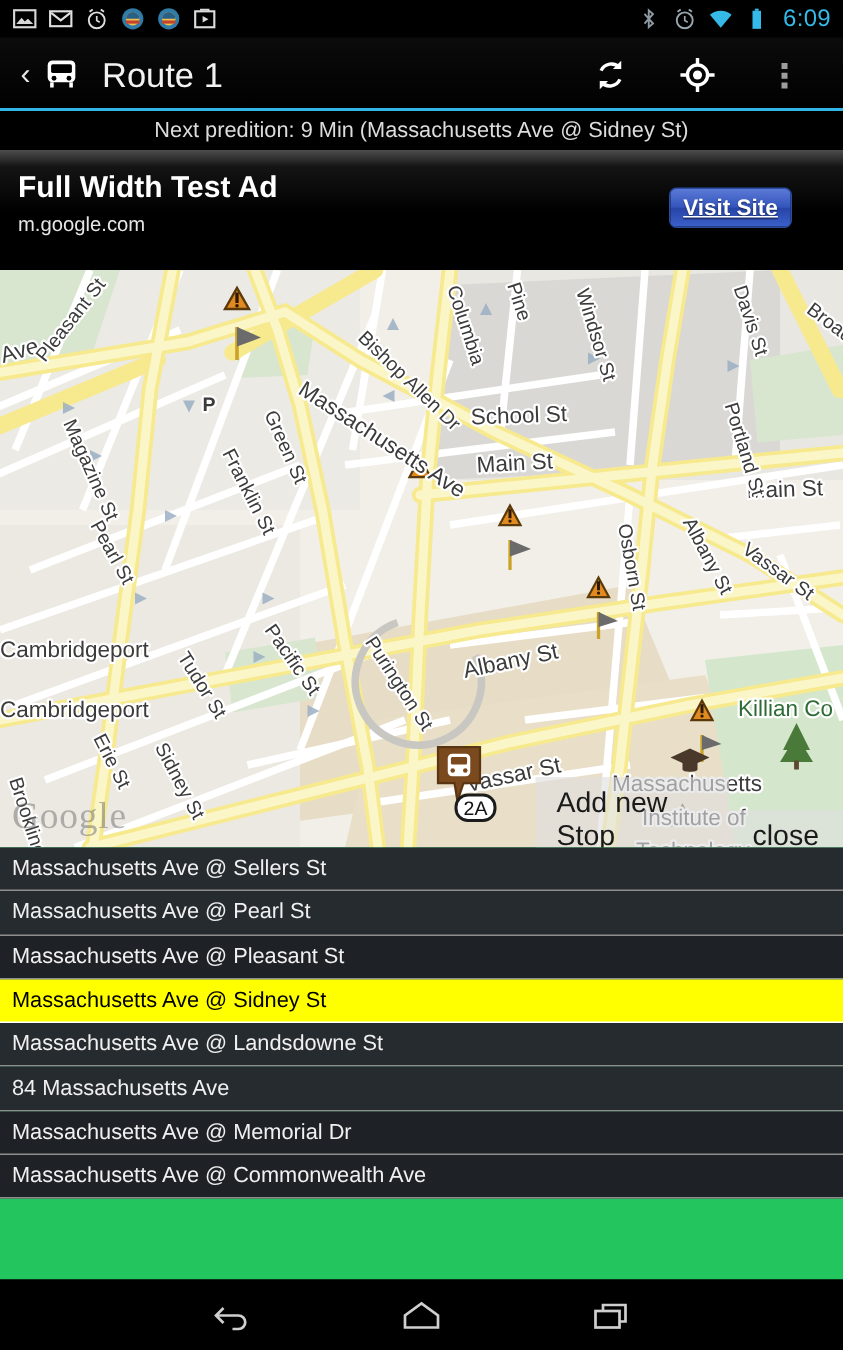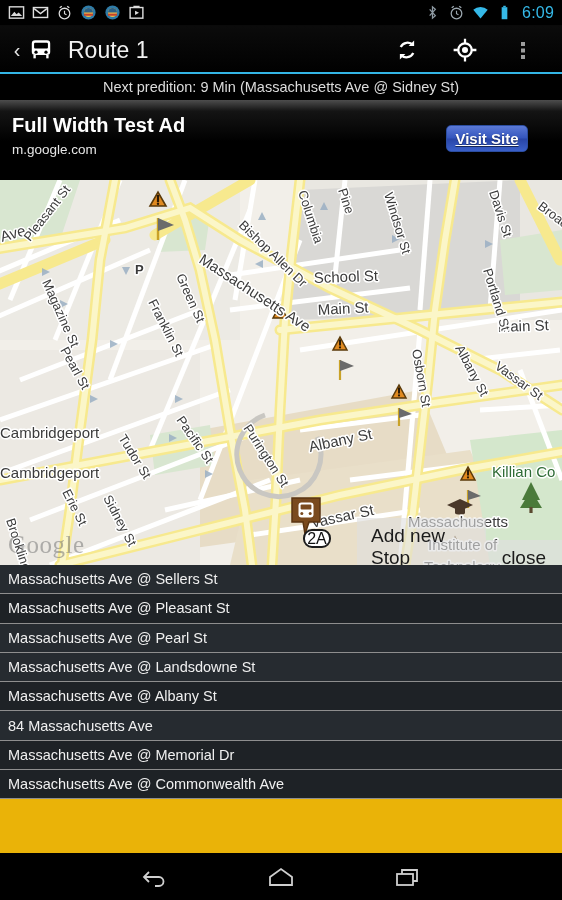--- a/index.html
+++ b/index.html
@@ -81,25 +81,25 @@
     padding:7px 14px; display:flex; align-items:center; justify-content:center;
   }
   .map-btn.close{ padding:7px 16px; }
 
   
   .busmarker{ position:absolute; left:289px; top:316px; }
   .routeshield{
     position:absolute; left:303px; top:349px;
     width:28px;height:19px;border:2px solid #1c1c1c;border-radius:9px;
     background:#fff;display:flex;align-items:center;justify-content:center;
-    font-size:16px;color:#111;font-weight:500;
-  }
-
-  
-  .stoplist{ position:absolute; top:565px; left:0; width:562px; height:288px; background:#eab308; }
+    font-size:13px;color:#111;font-weight:500;
+  }
+
+  
+  .stoplist{ position:absolute; top:565px; left:0; width:562px; height:288px; background:#22c55e; }
   .stop{
     height:29.3px; display:flex; align-items:center; padding-left:8px;
     background:#262b30; color:#f0f0f0; font-size:14.5px;
     border-bottom:1px solid #8e8e8e;
   }
   .stop.alt{ background:#1e2226; }
   .stop.sel{ background:#ffff00; color:#000; border-bottom:1px solid #fff; }
 
   
   .navbar{
@@ -410,31 +410,31 @@
 
   <div class="map-btns">
     <div class="map-btn">Add new Stop</div>
     <div class="map-btn close">close</div>
   </div>
 
   <div class="stoplist">
       <div class="stop">
         <span>Massachusetts Ave @ Sellers St</span>
       </div>
+      <div class="stop">
+        <span>Massachusetts Ave @ Pearl St</span>
+      </div>
       <div class="stop alt">
         <span>Massachusetts Ave @ Pleasant St</span>
       </div>
-      <div class="stop">
-        <span>Massachusetts Ave @ Pearl St</span>
+      <div class="stop sel">
+        <span>Massachusetts Ave @ Sidney St</span>
       </div>
       <div class="stop">
         <span>Massachusetts Ave @ Landsdowne St</span>
-      </div>
-      <div class="stop alt">
-        <span>Massachusetts Ave @ Albany St</span>
       </div>
       <div class="stop">
         <span>84 Massachusetts Ave</span>
       </div>
       <div class="stop alt">
         <span>Massachusetts Ave @ Memorial Dr</span>
       </div>
       <div class="stop alt">
         <span>Massachusetts Ave @ Commonwealth Ave</span>
       </div>

